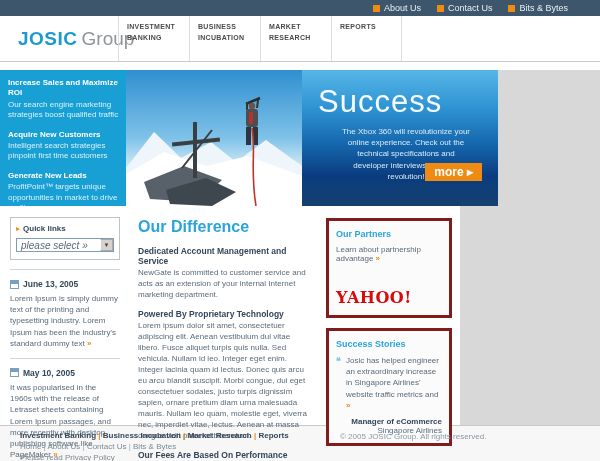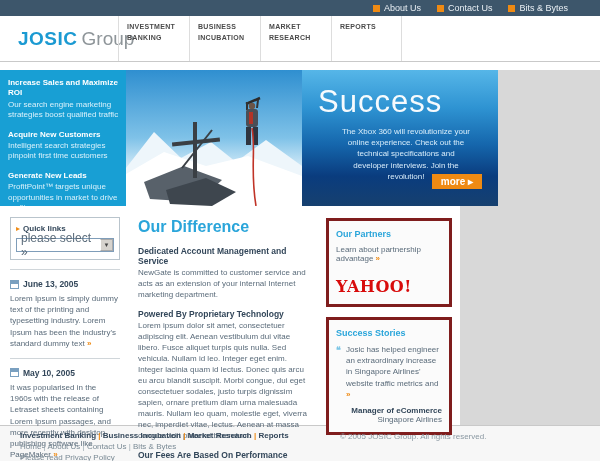--- a/index.html
+++ b/index.html
@@ -27,54 +27,54 @@
   
   .hero { height:136px; display:flex; }
   .teasers { width:126px; background:#189fd4; padding:8px 6px 4px 8px; }
   .teaser { margin-bottom:9px; }
   .teaser h4 { color:#ffffff; font-size:8px; font-weight:bold; line-height:1.3; margin-bottom:1px; }
   .teaser p { color:#d9f1fb; font-size:8px; line-height:1.3; }
   .photo { width:176px; overflow:hidden; }
   .banner { width:196px; position:relative; background:linear-gradient(180deg,#56b6e8 0%,#2e93d2 28%,#1566ac 55%,#0a3c7e 78%,#16406f 100%); overflow:hidden; }
   .headline { color:#ffffff; font-size:31px; font-weight:normal; letter-spacing:1px; margin:14px 0 6px 16px; opacity:0.96; }
   .caption { color:#d7ecfa; font-size:8px; line-height:1.4; width:132px; margin-left:38px; text-align:center; }
-  .more-btn { position:absolute; right:16px; top:104px; background:#ef8a13; color:#ffffff; font-size:10px; font-weight:bold; padding:2px 9px; cursor:pointer; }
+  .more-btn { position:absolute; right:16px; top:93px; background:#ef8a13; color:#ffffff; font-size:12px; font-weight:bold; padding:2px 9px; cursor:pointer; }
   .hero-fill { flex:1; background:#d8d8d8; }
 
   
   .bodywrap { display:flex; height:219px; }
   .content { width:460px; background:#ffffff; display:flex; }
   .body-fill { flex:1; background:#d8d8d8; }
 
   .col-left { width:126px; padding:11px 6px 0 10px; }
   .quickbox { border:1px solid #b9c4cc; padding:6px 5px 7px 5px; }
   .quickbox .qh { display:flex; align-items:center; gap:3px; margin-bottom:5px; }
   .quickbox .arrow { color:#ef8a13; font-size:8px; }
   .quickbox .qt { font-size:8px; font-weight:bold; color:#33475a; }
   .qselect { border:1px solid #7f9db9; background:#ffffff; display:flex; justify-content:space-between; align-items:center; height:14px; padding-left:4px; cursor:pointer; }
-  .qselect .val { font-size:12px; color:#5a6b7a; }
+  .qselect .val { font-size:10px; color:#5a6b7a;font-style:italic; }
   .qselect .btn { width:13px; height:12px; background:#d6d3ce; border:1px solid #aaa; border-left-color:#fff; font-size:6px; color:#444; display:flex; align-items:center; justify-content:center; }
   .lrule { border:0; border-top:1px solid #d0d6da; margin:9px 0; }
   .news .dater { display:flex; align-items:center; gap:4px; margin-bottom:4px; }
   .cal { width:9px; height:9px; border:1px solid #7aa0c0; background:#fff; position:relative; }
   .cal::before { content:""; position:absolute; left:0; top:0; right:0; height:3px; background:#7aa0c0; }
   .news .date { font-size:8.5px; font-weight:bold; color:#33475a; }
   .news p { font-size:8px; color:#5a6b7a; line-height:1.4; }
   .orange { color:#ef8a13; font-weight:bold; }
 
   .col-center { width:198px; padding:12px 12px 0 12px; }
   .col-center h1 { color:#2aa5da; font-size:16px; font-weight:bold; margin-bottom:10px; }
   .sect { margin-bottom:9px; }
   .sect h3 { font-size:8.5px; font-weight:bold; color:#33475a; margin-bottom:1px; }
   .sect p { font-size:8px; color:#5a6b7a; line-height:1.38; }
 
   .col-right { width:132px; padding:12px 4px 0 2px; }
   .rbox { border:3px solid #7f1d1d; background:#fbfbfb; padding:8px 7px; margin-bottom:10px; }
   .rbox h3 { color:#2aa5da; font-size:9px; font-weight:bold; margin-bottom:6px; }
-  .rbox .ptext { font-size:8px; color:#5a6b7a; margin-bottom:14px; }
+  .rbox .ptext { font-size:8px; color:#5a6b7a; margin-bottom:25px; }
   .yahoo { color:#d80b0b; font-family:"DejaVu Serif", serif; font-weight:bold; font-size:16px; letter-spacing:0.5px; transform:scaleY(1.05); display:inline-block; cursor:pointer; }
   .quote { font-size:8px; color:#5a6b7a; line-height:1.4; padding-left:10px; position:relative; margin-bottom:6px; }
   .quote .qm { position:absolute; left:0; top:0; color:#7cc6e6; font-size:9px; font-weight:bold; }
   .author { font-size:8px; font-weight:bold; color:#33475a; text-align:right; }
   .company { font-size:8px; color:#5a6b7a; text-align:right; }
 
   
   .footer { height:36px; border-top:1px solid #c9c9c9; background:#f7f7f7; display:flex; padding:5px 0 0 20px; }
   .fl { width:320px; }
   .fl .l1 { font-size:8px; font-weight:bold; color:#33475a; margin-bottom:2px; }

